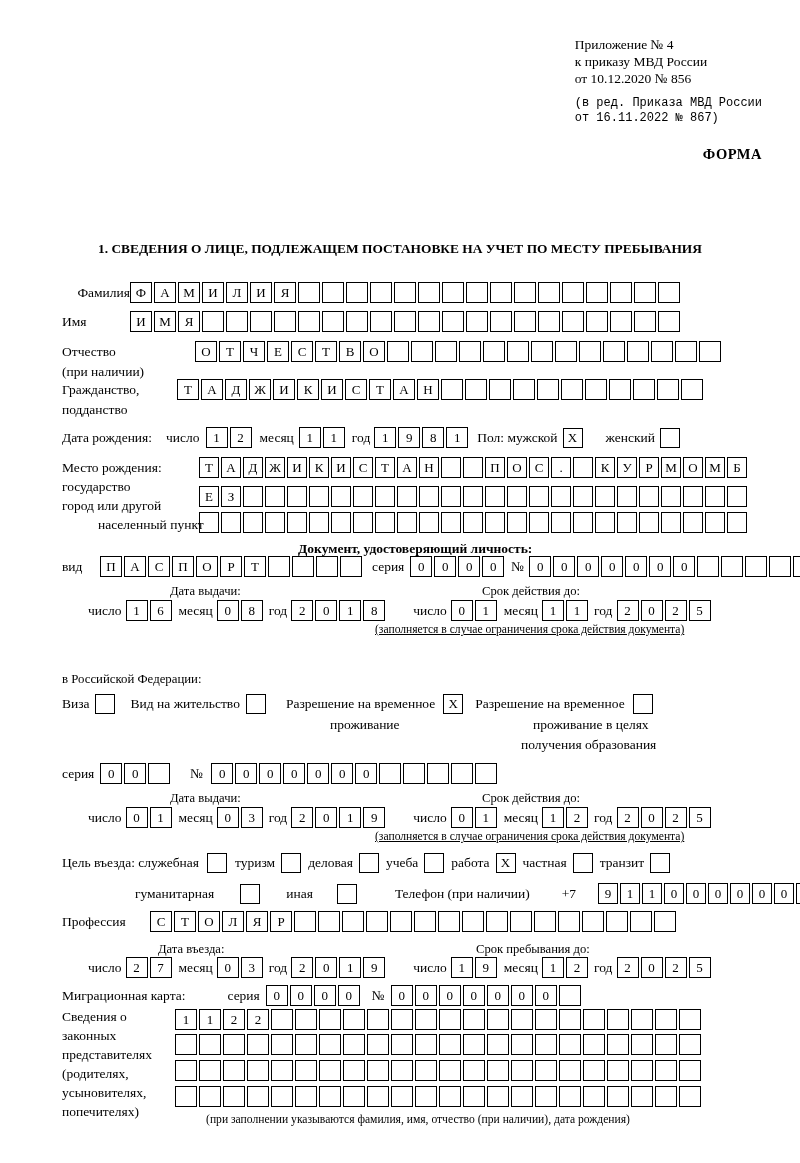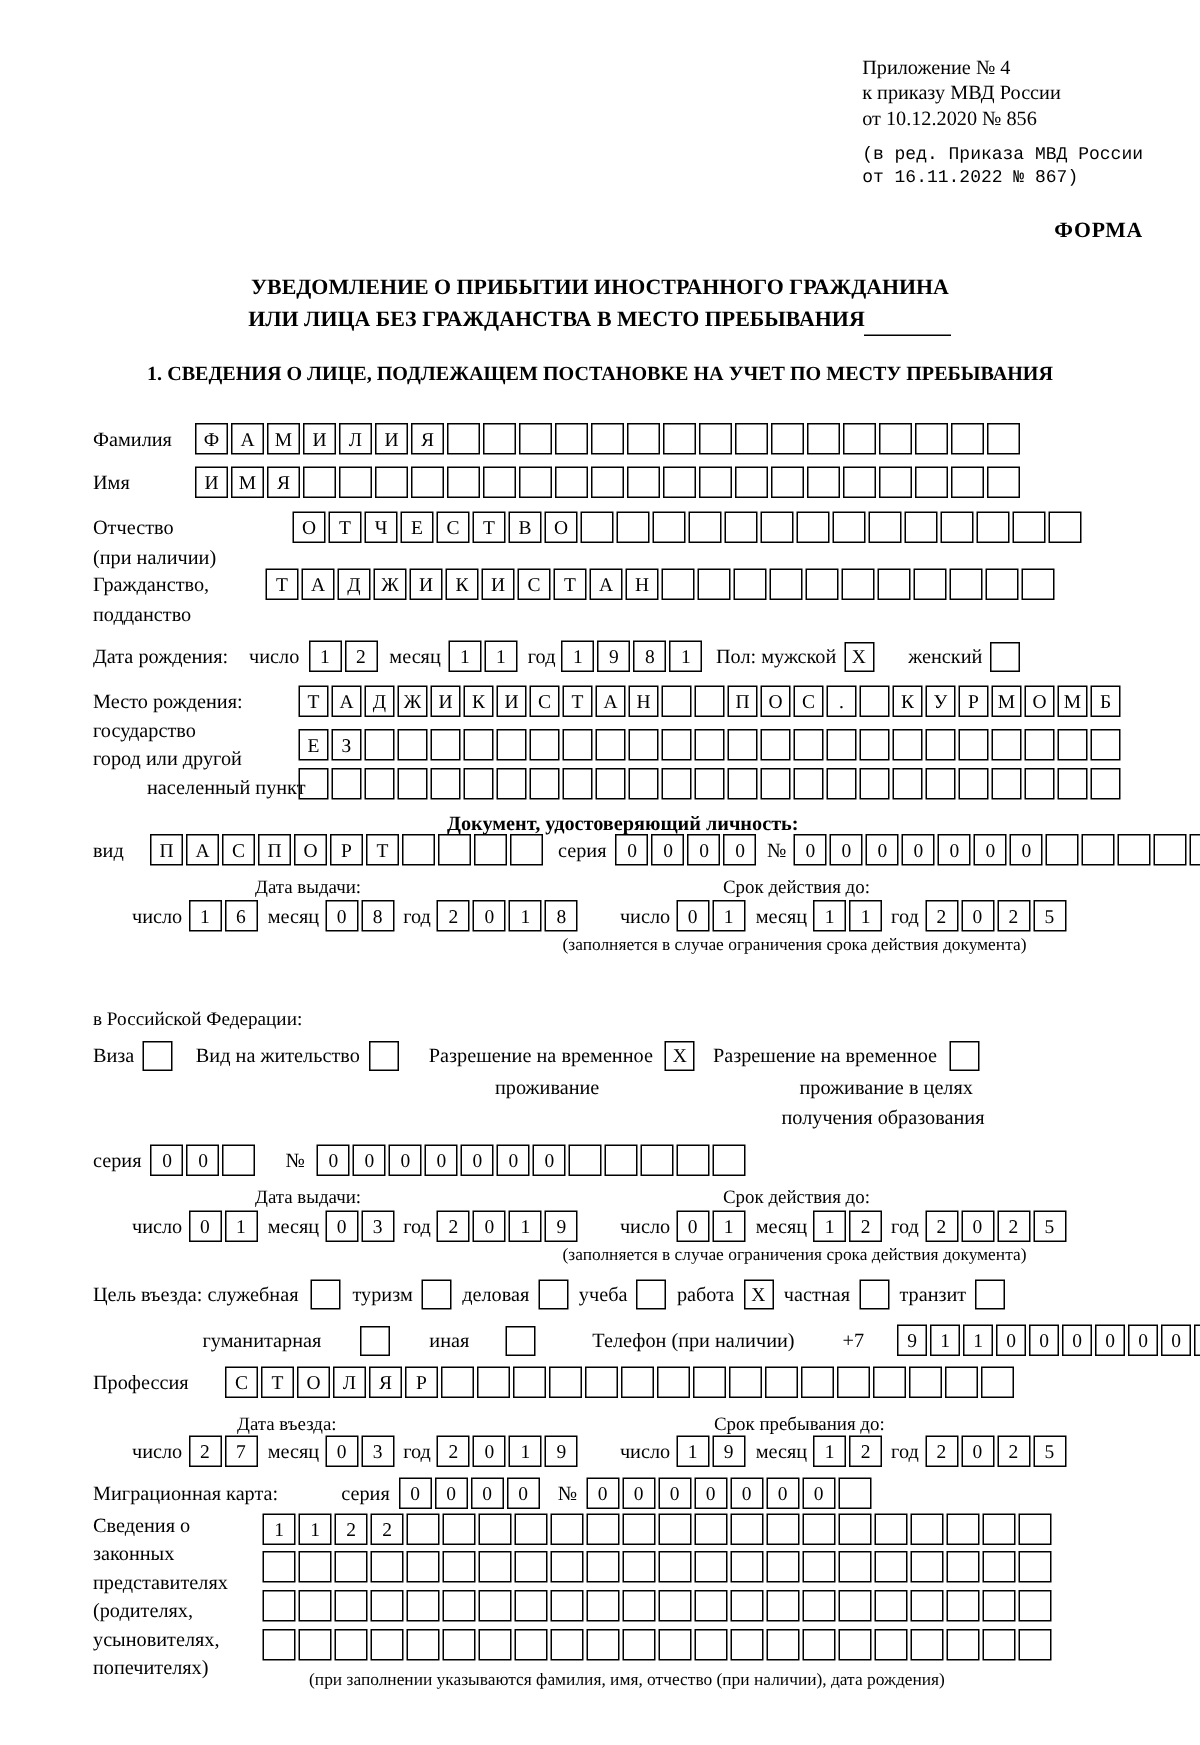--- a/index.html
+++ b/index.html
@@ -117,20 +117,21 @@
   }
   .center-note {
     position: absolute;
     width: 800px;
     text-align: center;
     font-size: 11.6px;
   }
   .rt-note {
     position: absolute;
     font-size: 11.6px;
+    text-decoration: underline;
   }
   .multiline-lbl {
     position: absolute;
     font-size: 13.5px;
     line-height: 19px;
   }
 </style>
 </head>
 <body>
 
@@ -139,29 +140,25 @@
   <div class="header-block">
     <div>Приложение № 4</div>
     <div>к приказу МВД России</div>
     <div>от 10.12.2020 № 856</div>
     <div class="small">(в ред. Приказа МВД России</div>
     <div class="small" style="margin-top:0">от 16.11.2022 № 867)</div>
   </div>
 
   <div class="form-word">ФОРМА</div>
 
-  <div class="title">
-    <span>УВЕДОМЛЕНИЕ О ПРИБЫТИИ ИНОСТРАННОГО ГРАЖДАНИНА</span><br>
-    <span>ИЛИ ЛИЦА БЕЗ ГРАЖДАНСТВА В МЕСТО ПРЕБЫВАНИЯ</span><span class="ul"></span>
-  </div>
 
   <div class="section-title">1. СВЕДЕНИЯ О ЛИЦЕ, ПОДЛЕЖАЩЕМ ПОСТАНОВКЕ НА УЧЕТ ПО МЕСТУ ПРЕБЫВАНИЯ</div>
 
   <div class="row" style="top:282px; left:62px;">
-    <span class="lbl" style="width:68px; display:inline-block;">Фамилия</span>
+    <span class="lbl" style="width:68px; display:inline-block;text-align:right;">Фамилия</span>
     <span class="cells" id="surname-cells">
         <span class="cell">Ф</span>
         <span class="cell">А</span>
         <span class="cell">М</span>
         <span class="cell">И</span>
         <span class="cell">Л</span>
         <span class="cell">И</span>
         <span class="cell">Я</span>
         <span class="cell"></span>
         <span class="cell"></span>

